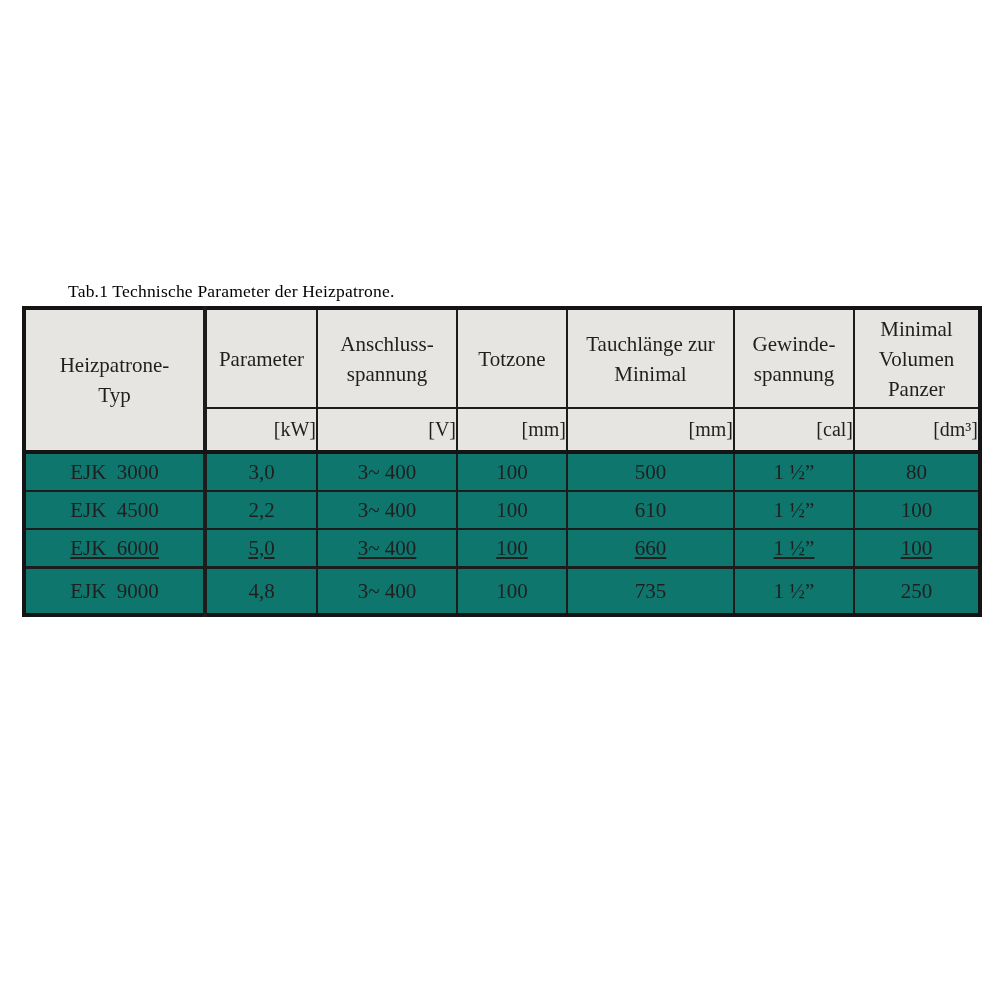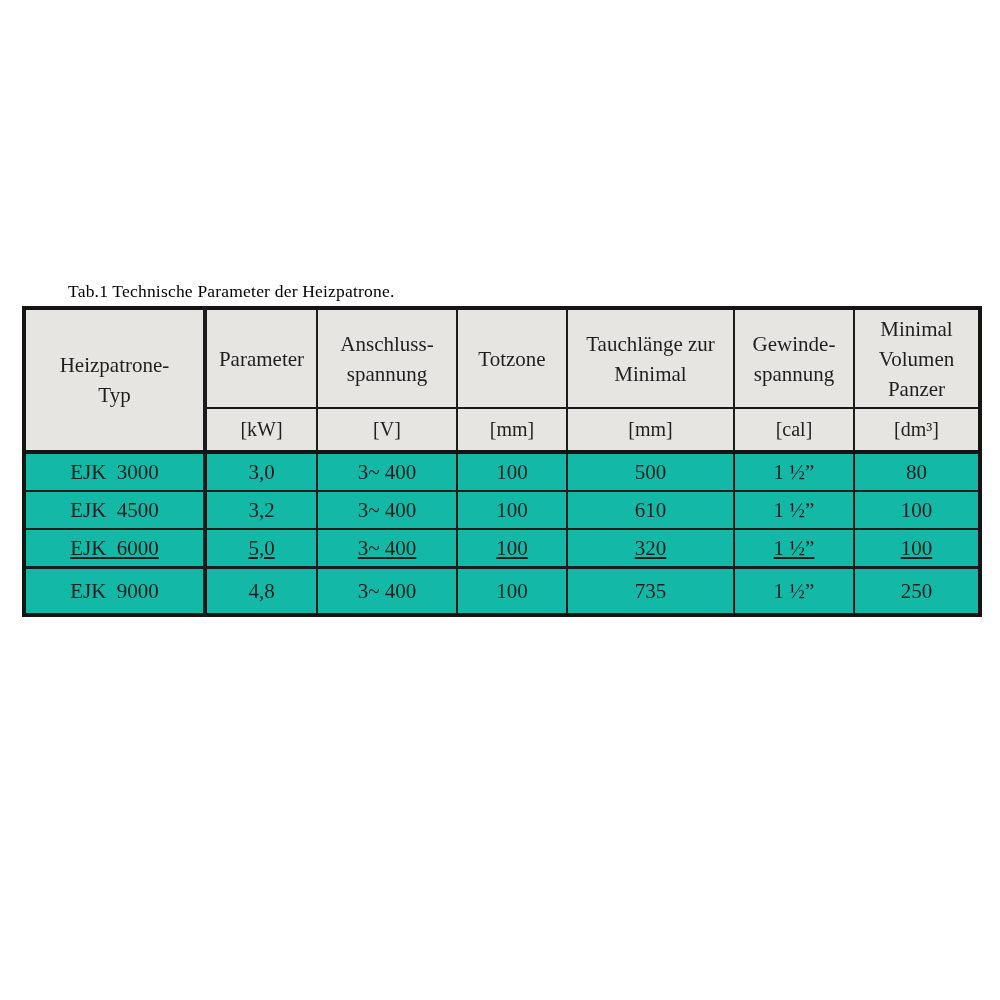--- a/index.html
+++ b/index.html
@@ -37,25 +37,25 @@
     padding: 0;
     font-weight: normal;
     overflow: hidden;
   }
   .tbl thead th {
     background: #e6e5e2;
     font-size: 21px;
   }
   tr.titles { height: 100px; }
   tr.units  { height: 44px; }
-  tr.units th { border-bottom: 4px solid #141414; font-size: 20px; }
+  tr.units th { border-bottom: 4px solid #141414; font-size: 20px; text-align: right; }
   th.corner { border-bottom: 4px solid #141414; }
   .thick-right { border-right-width: 4px !important; }
   .tbl tbody td {
-    background: #14b8a6;
+    background: #0f766e;
     font-size: 21px;
     white-space: pre;
     height: 36px;
   }
   .tbl tbody tr.sep td { border-bottom-width: 3px; text-decoration: underline; }
   .tbl tbody tr.tall td { height: 44px; }
   .hline { display: block; line-height: 30px; }
 </style>
 </head>
 <body>
@@ -118,33 +118,33 @@
           <td class="thick-right">EJK  3000</td>
           <td>3,0</td>
           <td>3~ 400</td>
           <td>100</td>
           <td>500</td>
           <td>1 ½”</td>
           <td>80</td>
         </tr>
         <tr>
           <td class="thick-right">EJK  4500</td>
-          <td>3,2</td>
+          <td>2,2</td>
           <td>3~ 400</td>
           <td>100</td>
           <td>610</td>
           <td>1 ½”</td>
           <td>100</td>
         </tr>
         <tr class="sep">
           <td class="thick-right">EJK  6000</td>
           <td>5,0</td>
           <td>3~ 400</td>
           <td>100</td>
-          <td>320</td>
+          <td>660</td>
           <td>1 ½”</td>
           <td>100</td>
         </tr>
         <tr class="tall">
           <td class="thick-right">EJK  9000</td>
           <td>4,8</td>
           <td>3~ 400</td>
           <td>100</td>
           <td>735</td>
           <td>1 ½”</td>

